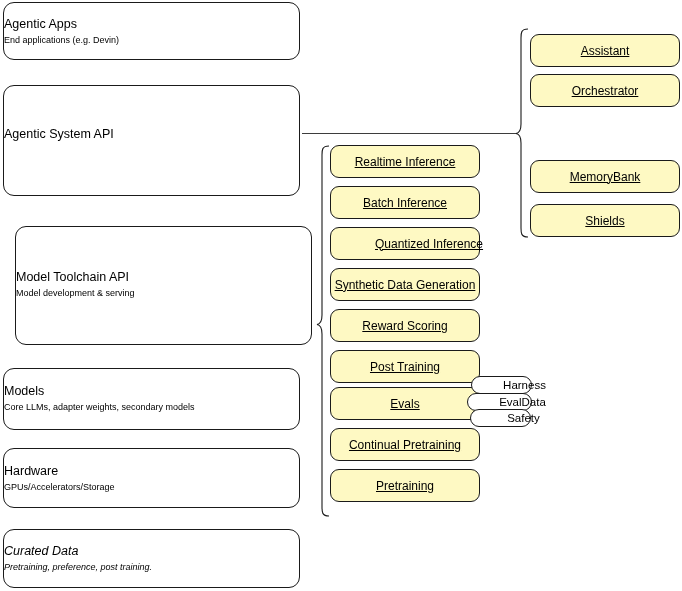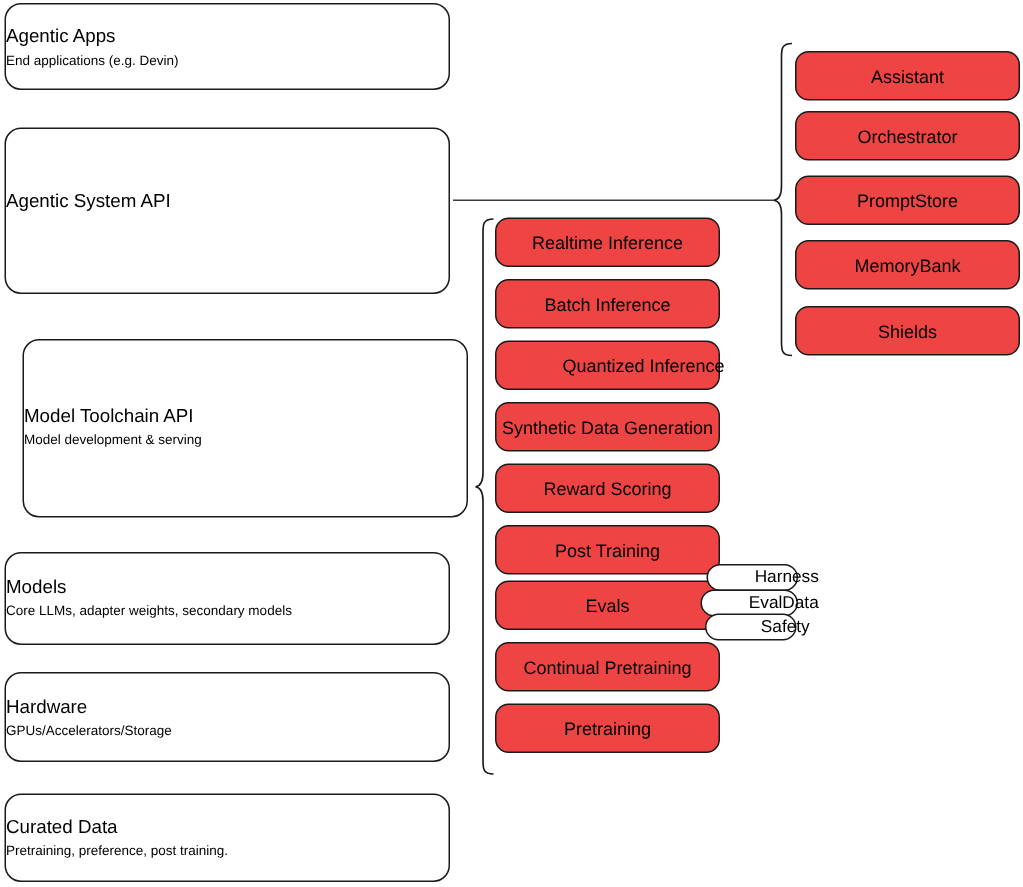--- a/index.html
+++ b/index.html
@@ -50,25 +50,26 @@
     left: 0;
     right: 0;
     display: flex;
     flex-direction: column;
     align-items: flex-start;
   }
   .chip {
     position: absolute;
     box-sizing: border-box;
     border: 1px solid #1a1a1a;
-    background: #ef4444;
+    background: #fef9c3;
     border-radius: 9px;
     display: flex;
     align-items: center;
     justify-content: center;
+    text-decoration: underline;
   }
   .chip .label {
     font-size: 12px;
     line-height: 14px;
     color: #000000;
     white-space: nowrap;
   }
   .pill {
     position: absolute;
     box-sizing: border-box;
@@ -159,21 +160,21 @@
     </div>
   </div>
 
   <div class="node layer" style="left:3px; top:448px; width:297px; height:60px;">
     <div class="textwrap" style="top:15px;">
       <div class="title">Hardware</div>
       <div class="subtitle">GPUs/Accelerators/Storage</div>
     </div>
   </div>
 
-  <div class="node layer" style="left:3px; top:529px; width:297px; height:59px;">
+  <div class="node layer" style="left:3px; top:529px; width:297px; height:59px;font-style:italic;">
     <div class="textwrap" style="top:14px;">
       <div class="title">Curated Data</div>
       <div class="subtitle">Pretraining, preference, post training.</div>
     </div>
   </div>
 
   <div class="chip" style="left:330px; top:145px; width:150px; height:33px;">
     <span class="label">Realtime Inference</span>
   </div>
   <div class="chip" style="left:330px; top:186px; width:150px; height:33px;">
@@ -210,23 +211,20 @@
   <div class="pill" style="left:470px; top:409px; width:61px; height:18px;">
     <span class="label">Safety</span>
   </div>
 
   <div class="chip" style="left:530px; top:34px; width:150px; height:33px;">
     <span class="label">Assistant</span>
   </div>
   <div class="chip" style="left:530px; top:74px; width:150px; height:33px;">
     <span class="label">Orchestrator</span>
   </div>
-  <div class="chip" style="left:530px; top:117px; width:150px; height:33px;">
-    <span class="label">PromptStore</span>
-  </div>
   <div class="chip" style="left:530px; top:160px; width:150px; height:33px;">
     <span class="label">MemoryBank</span>
   </div>
   <div class="chip" style="left:530px; top:204px; width:150px; height:33px;">
     <span class="label">Shields</span>
   </div>
 
 </div>
 
 </body></html>

